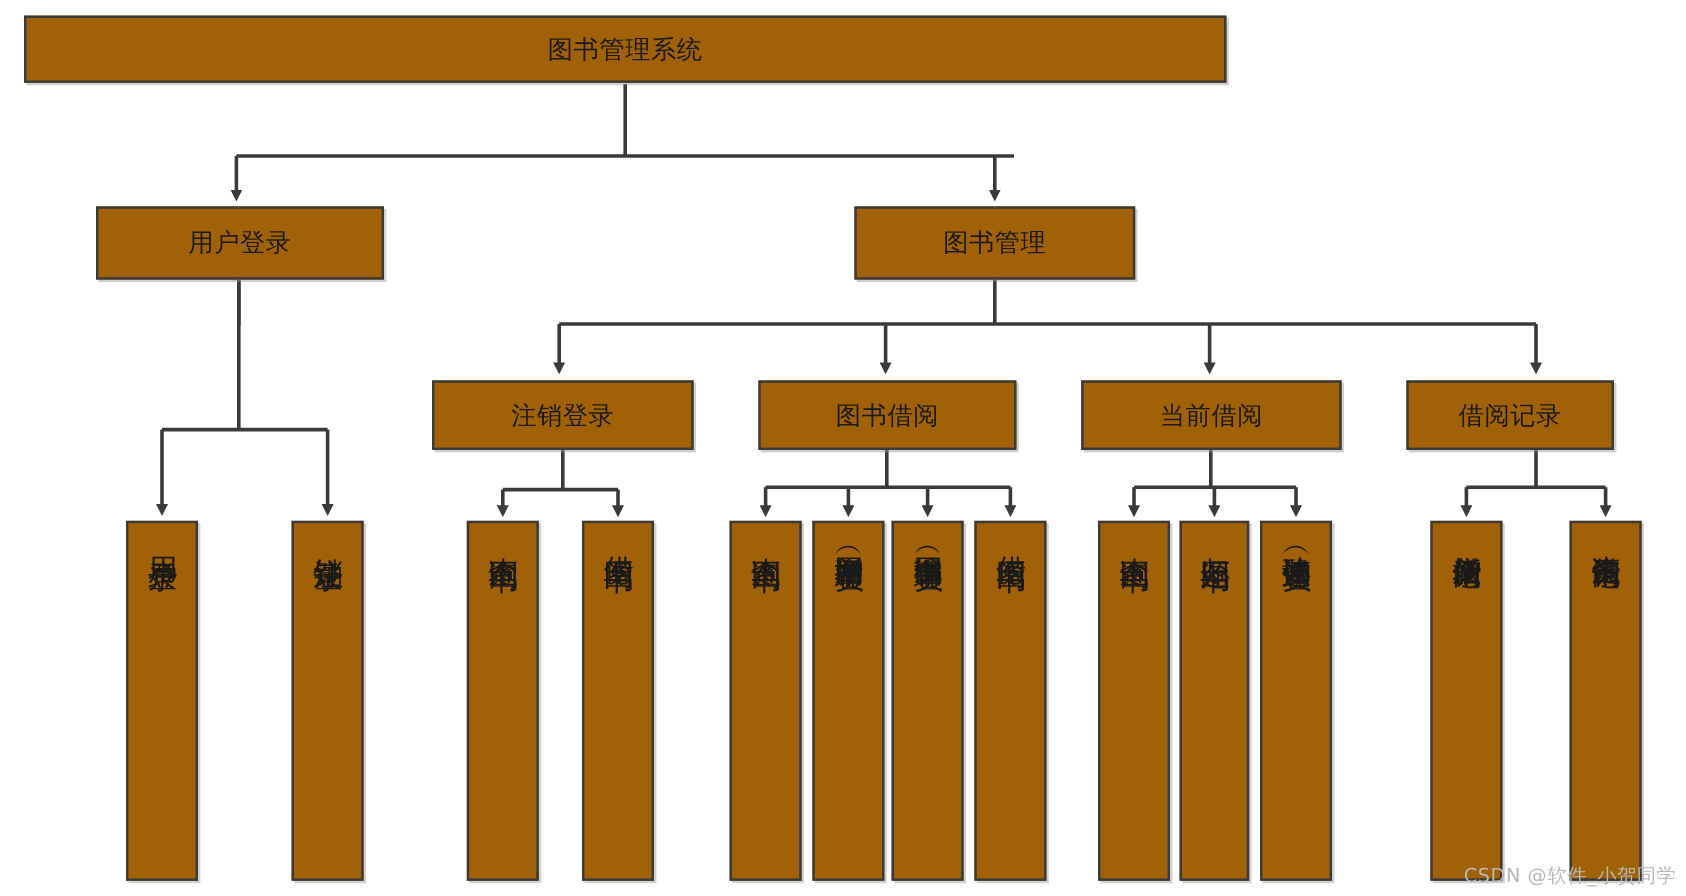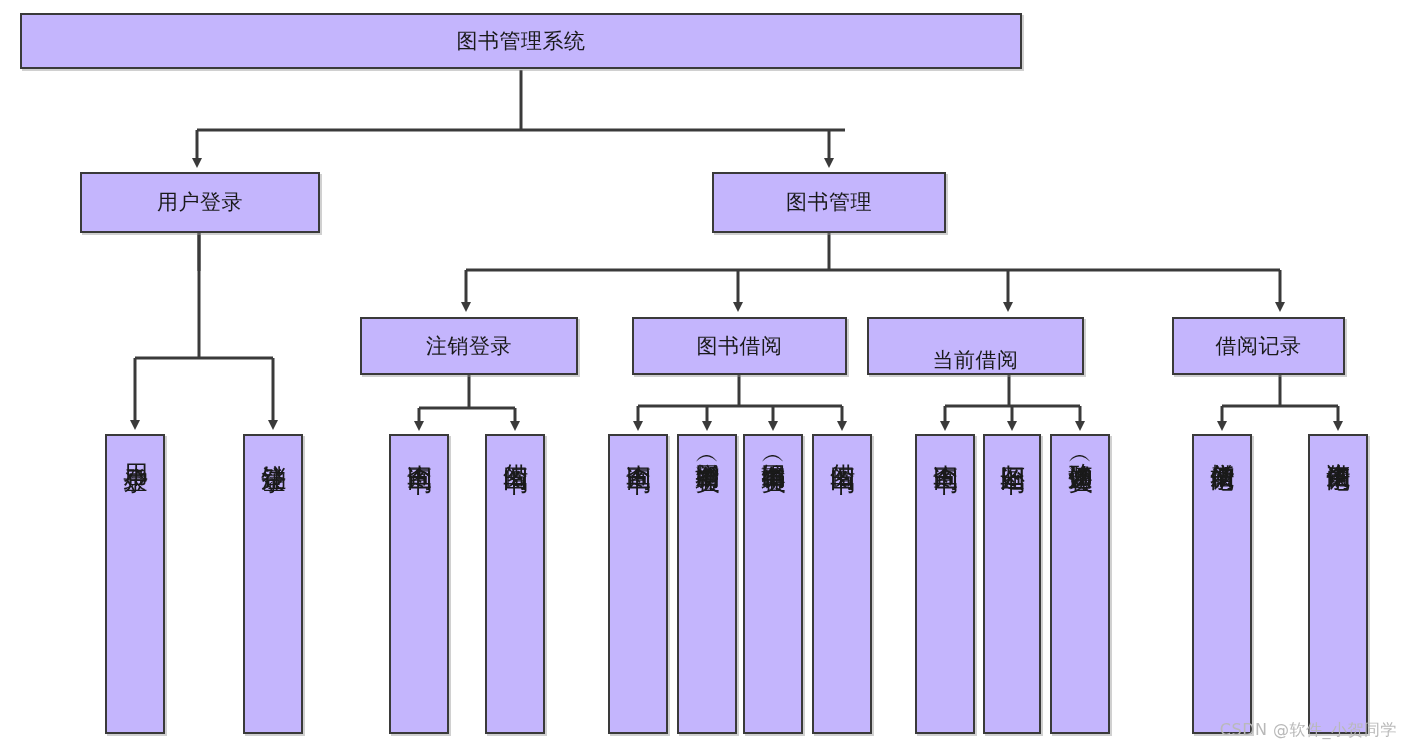--- a/index.html
+++ b/index.html
@@ -22,21 +22,21 @@
     left: 0;
     top: 0;
     width: 1405px;
     height: 747px;
     pointer-events: none;
   }
   .node {
     position: absolute;
     box-sizing: border-box;
     border: 2.5px solid #3a3a3a;
-    background: #c4b5fd;
+    background: #a16207;
     display: flex;
     align-items: center;
     justify-content: center;
     color: #1a1a1a;
     box-shadow: 2px 2px 0 rgba(150,150,150,0.45);
   }
   .node .label {
     display: block;
     text-align: center;
     line-height: 1.18;
@@ -148,21 +148,21 @@
   </div>
 
   <div class="node horiz" style="left:360px; top:317px; width:218px; height:58px;">
     <span class="label">注销登录</span>
   </div>
 
   <div class="node horiz" style="left:632px; top:317px; width:215px; height:58px;">
     <span class="label">图书借阅</span>
   </div>
 
-  <div class="node horiz" style="left:867px; top:317px; width:217px; height:58px;align-items:flex-end;">
+  <div class="node horiz" style="left:901px; top:317px; width:217px; height:58px;">
     <span class="label">当前借阅</span>
   </div>
 
   <div class="node horiz" style="left:1172px; top:317px; width:173px; height:58px;">
     <span class="label">借阅记录</span>
   </div>
 
   <div class="node vert" style="left:105px; top:434px; width:60px; height:300px;">
     <span class="label">用户登录</span>
   </div>

